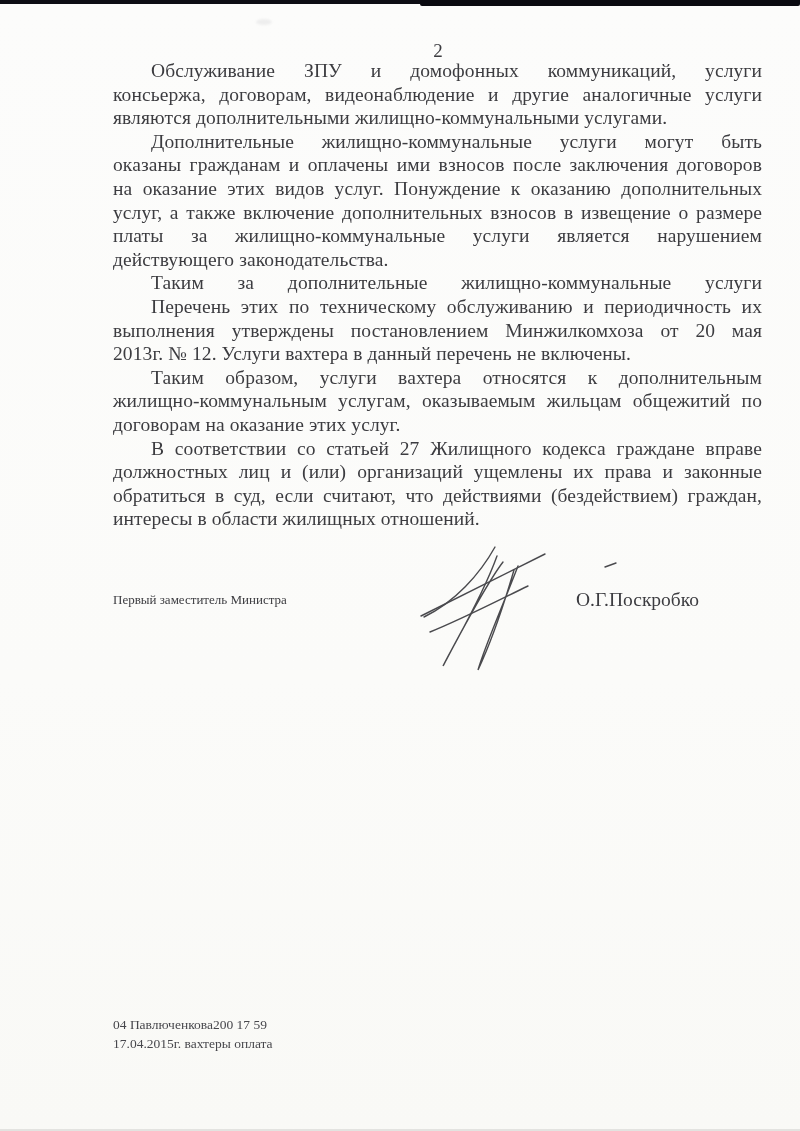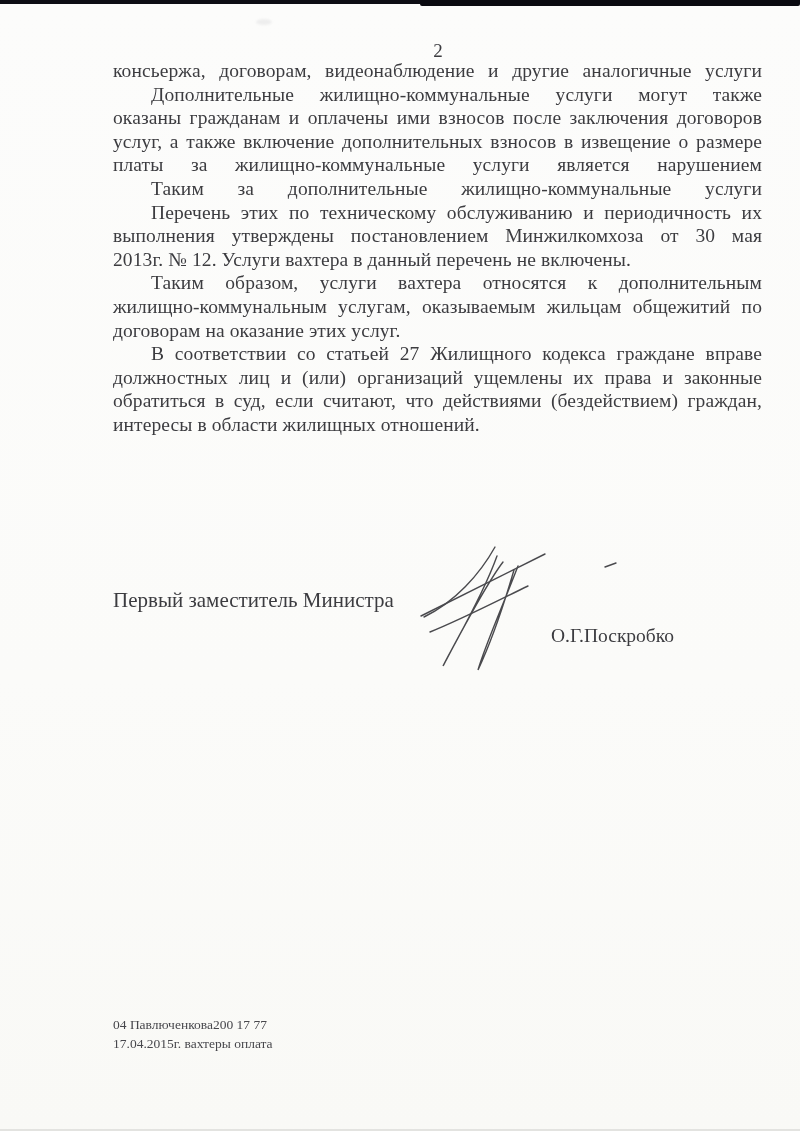--- a/index.html
+++ b/index.html
@@ -41,25 +41,25 @@
     line-height:23.6px;height:23.6px;
     white-space:normal;
     text-align:justify;
     text-align-last:justify;
     letter-spacing:.1px;
   }
   .line.first{ text-indent:38px; }
   .line.last{ text-align-last:left; }
   .sig-title{
     position:absolute;top:588px;left:113px;
-    font-size:21px;line-height:24px;
+    font-size:13px;line-height:24px;
   }
   .sig-name{
-    position:absolute;top:588px;left:551px;
-    font-size:19.5px;line-height:24px;margin-top:36px;
+    position:absolute;top:588px;left:576px;
+    font-size:19.5px;line-height:24px;
   }
   .signature-svg{
     position:absolute;top:540px;left:400px;
   }
   .footer{
     position:absolute;top:1016px;left:113px;
     font-size:13.5px;line-height:18.5px;
     color:#47474c;
   }
 </style>
@@ -68,28 +68,32 @@
 
 <div class="page">
 
   <div class="scan-edge-top"></div>
   <div class="scan-edge-top-thick"></div>
   <div class="smudge"></div>
 
   <div class="page-number">2</div>
 
   <div class="body-text" id="body-text">
+      <div class="line first">Обслуживание ЗПУ и домофонных коммуникаций, услуги</div>
       <div class="line">консьержа, договорам, видеонаблюдение и другие аналогичные услуги</div>
-      <div class="line first">Дополнительные жилищно-коммунальные услуги могут также</div>
+      <div class="line last">являются дополнительными жилищно-коммунальными услугами.</div>
+      <div class="line first">Дополнительные жилищно-коммунальные услуги могут быть</div>
       <div class="line">оказаны гражданам и оплачены ими взносов после заключения договоров</div>
+      <div class="line">на оказание этих видов услуг. Понуждение к оказанию дополнительных</div>
       <div class="line">услуг, а также включение дополнительных взносов в извещение о размере</div>
       <div class="line">платы за жилищно-коммунальные услуги является нарушением</div>
+      <div class="line last">действующего законодательства.</div>
       <div class="line first">Таким за дополнительные жилищно-коммунальные услуги</div>
       <div class="line first">Перечень этих по техническому обслуживанию и периодичность их</div>
-      <div class="line">выполнения утверждены постановлением Минжилкомхоза от 30 мая</div>
+      <div class="line">выполнения утверждены постановлением Минжилкомхоза от 20 мая</div>
       <div class="line last">2013г. № 12. Услуги вахтера в данный перечень не включены.</div>
       <div class="line first">Таким образом, услуги вахтера относятся к дополнительным</div>
       <div class="line">жилищно-коммунальным услугам, оказываемым жильцам общежитий по</div>
       <div class="line last">договорам на оказание этих услуг.</div>
       <div class="line first">В соответствии со статьей 27 Жилищного кодекса граждане вправе</div>
       <div class="line">должностных лиц и (или) организаций ущемлены их права и законные</div>
       <div class="line">обратиться в суд, если считают, что действиями (бездействием) граждан,</div>
       <div class="line last">интересы в области жилищных отношений.</div>
     </div>
 
@@ -102,18 +106,18 @@
       <path d="M97 16 C 82 58, 56 100, 43 126 C 60 94, 86 44, 103 22"></path>
       <path d="M118 26 C 101 70, 85 106, 78 130 C 94 96, 107 54, 114 30"></path>
       <path d="M30 92 C 60 80, 95 62, 128 46"></path>
       <path d="M205 27 L 216 23"></path>
     </g>
   </svg>
 
   <div class="sig-name">О.Г.Поскробко</div>
 
   <div class="footer">
-    <div>04 Павлюченкова200 17 77</div>
+    <div>04 Павлюченкова200 17 59</div>
     <div>17.04.2015г. вахтеры оплата</div>
   </div>
 
   <div class="scan-edge-bottom"></div>
 </div>
 
 </body></html>

